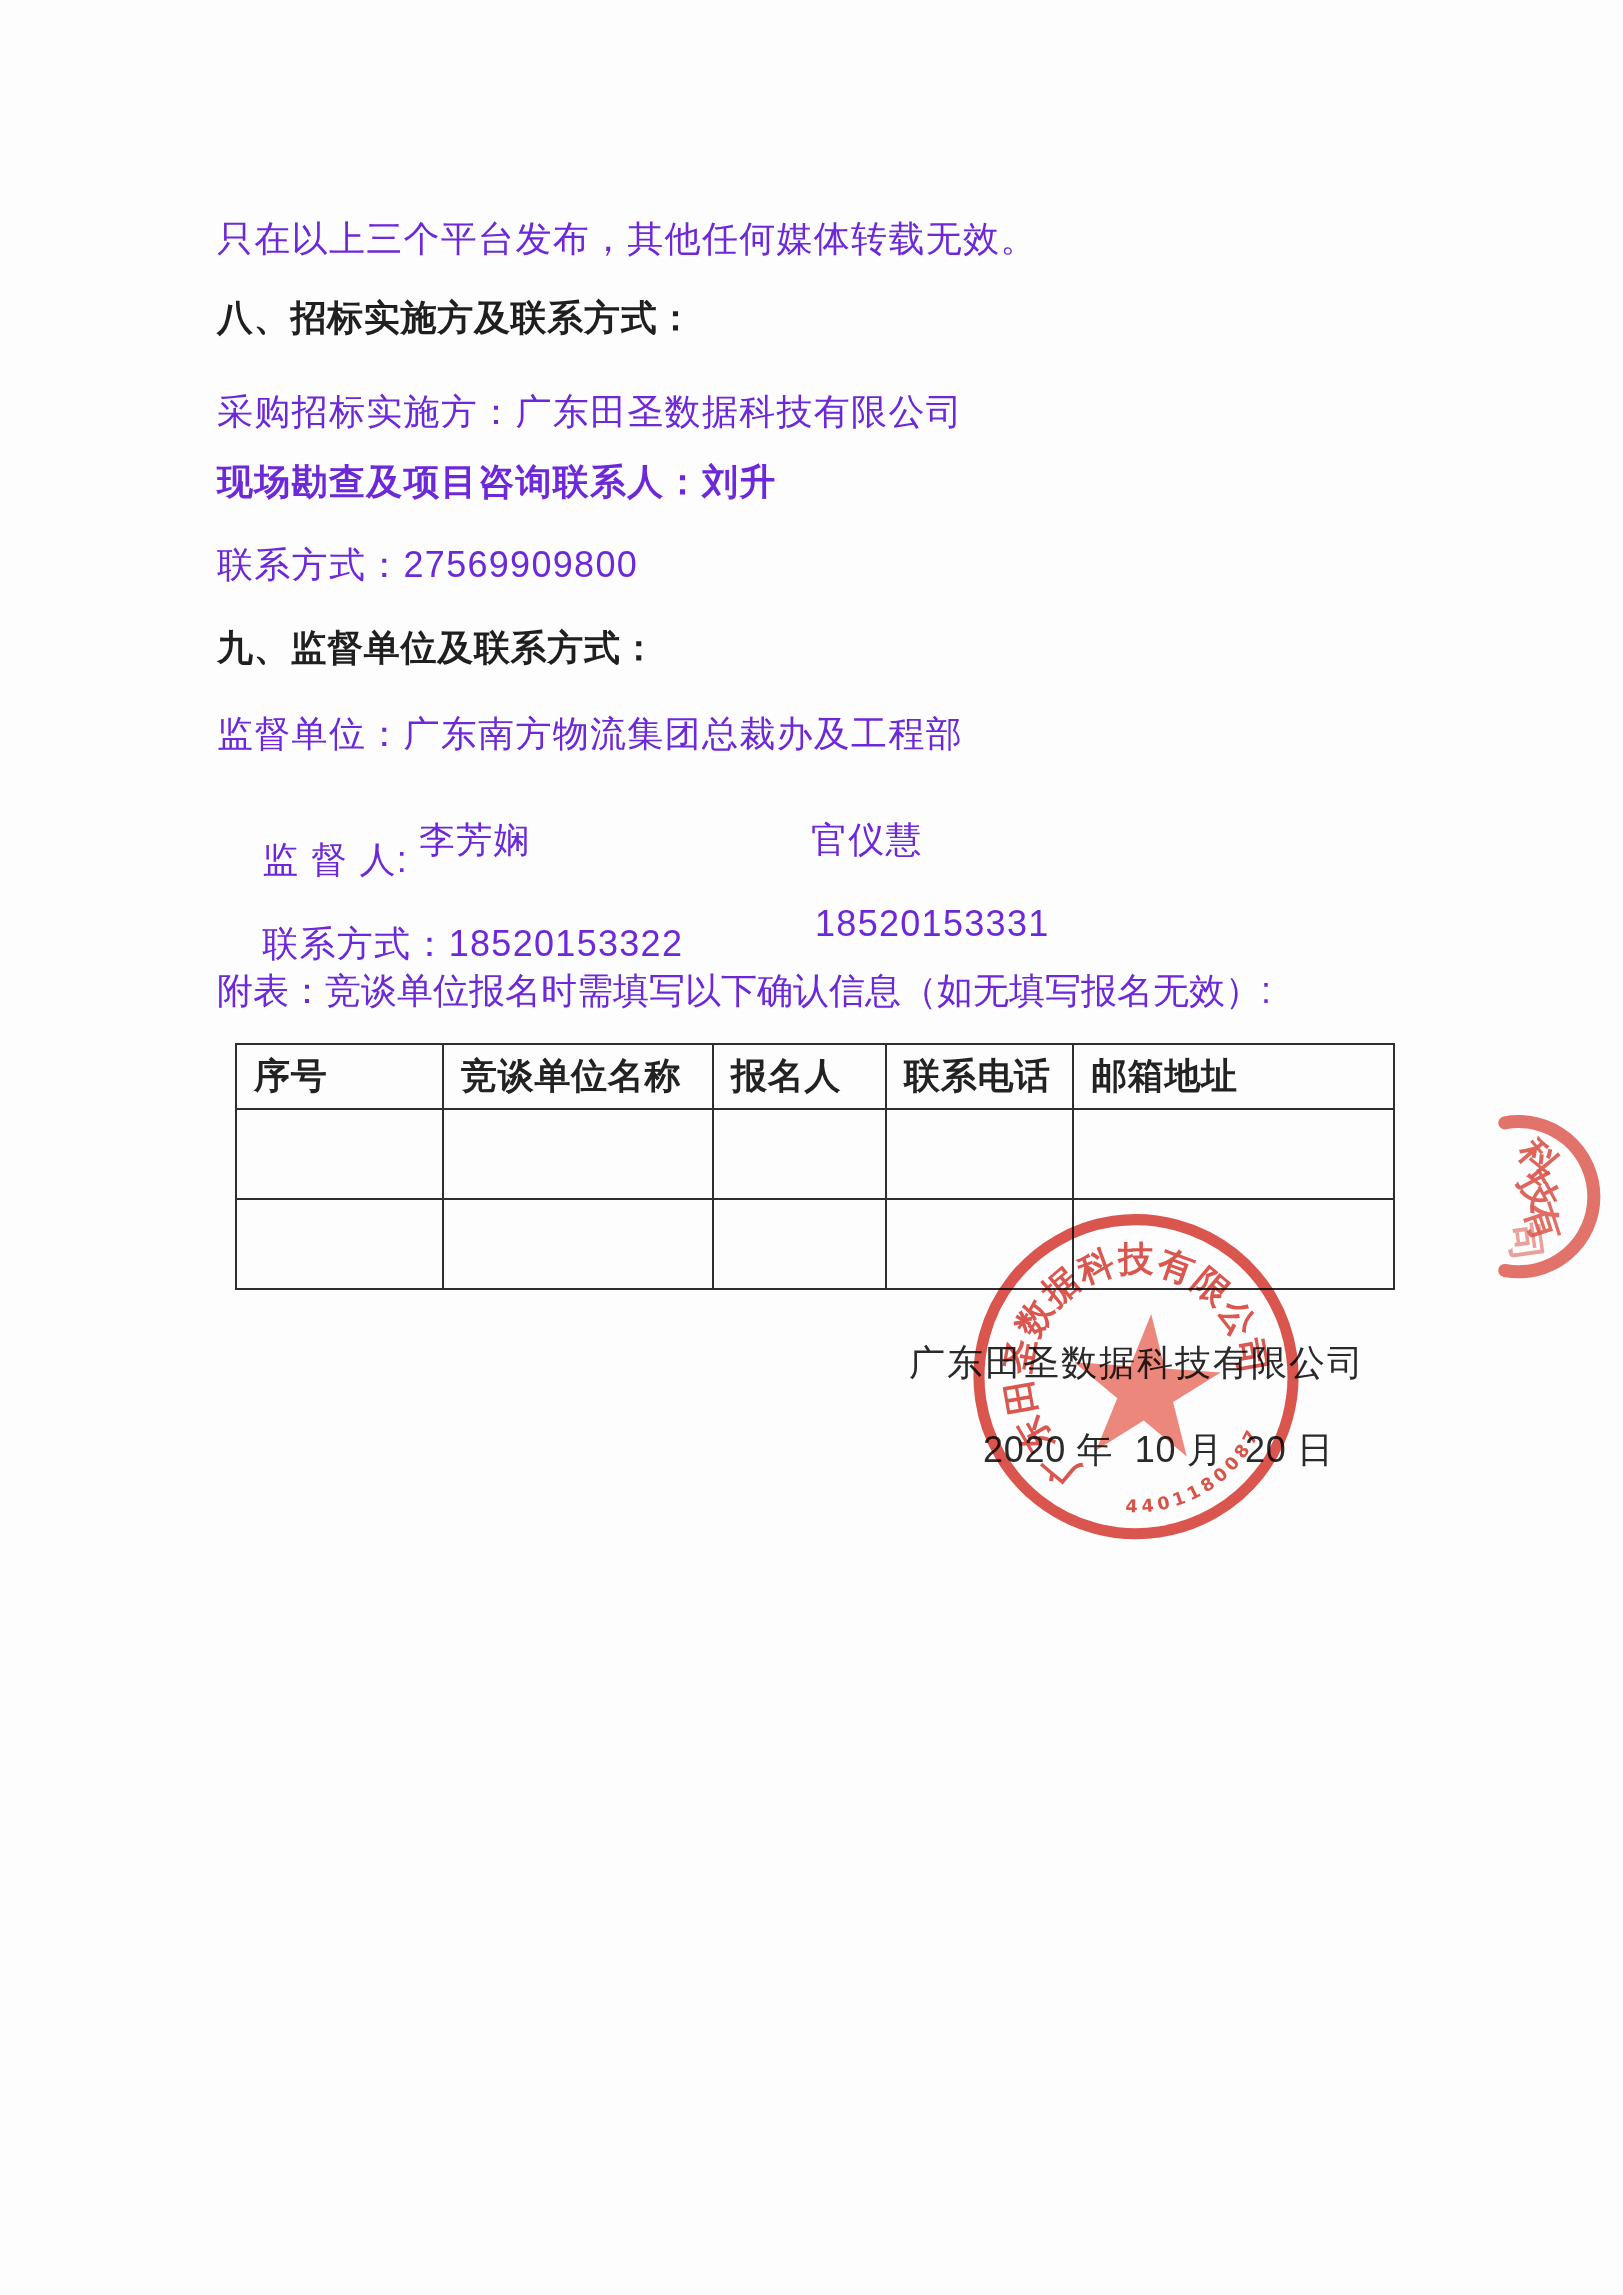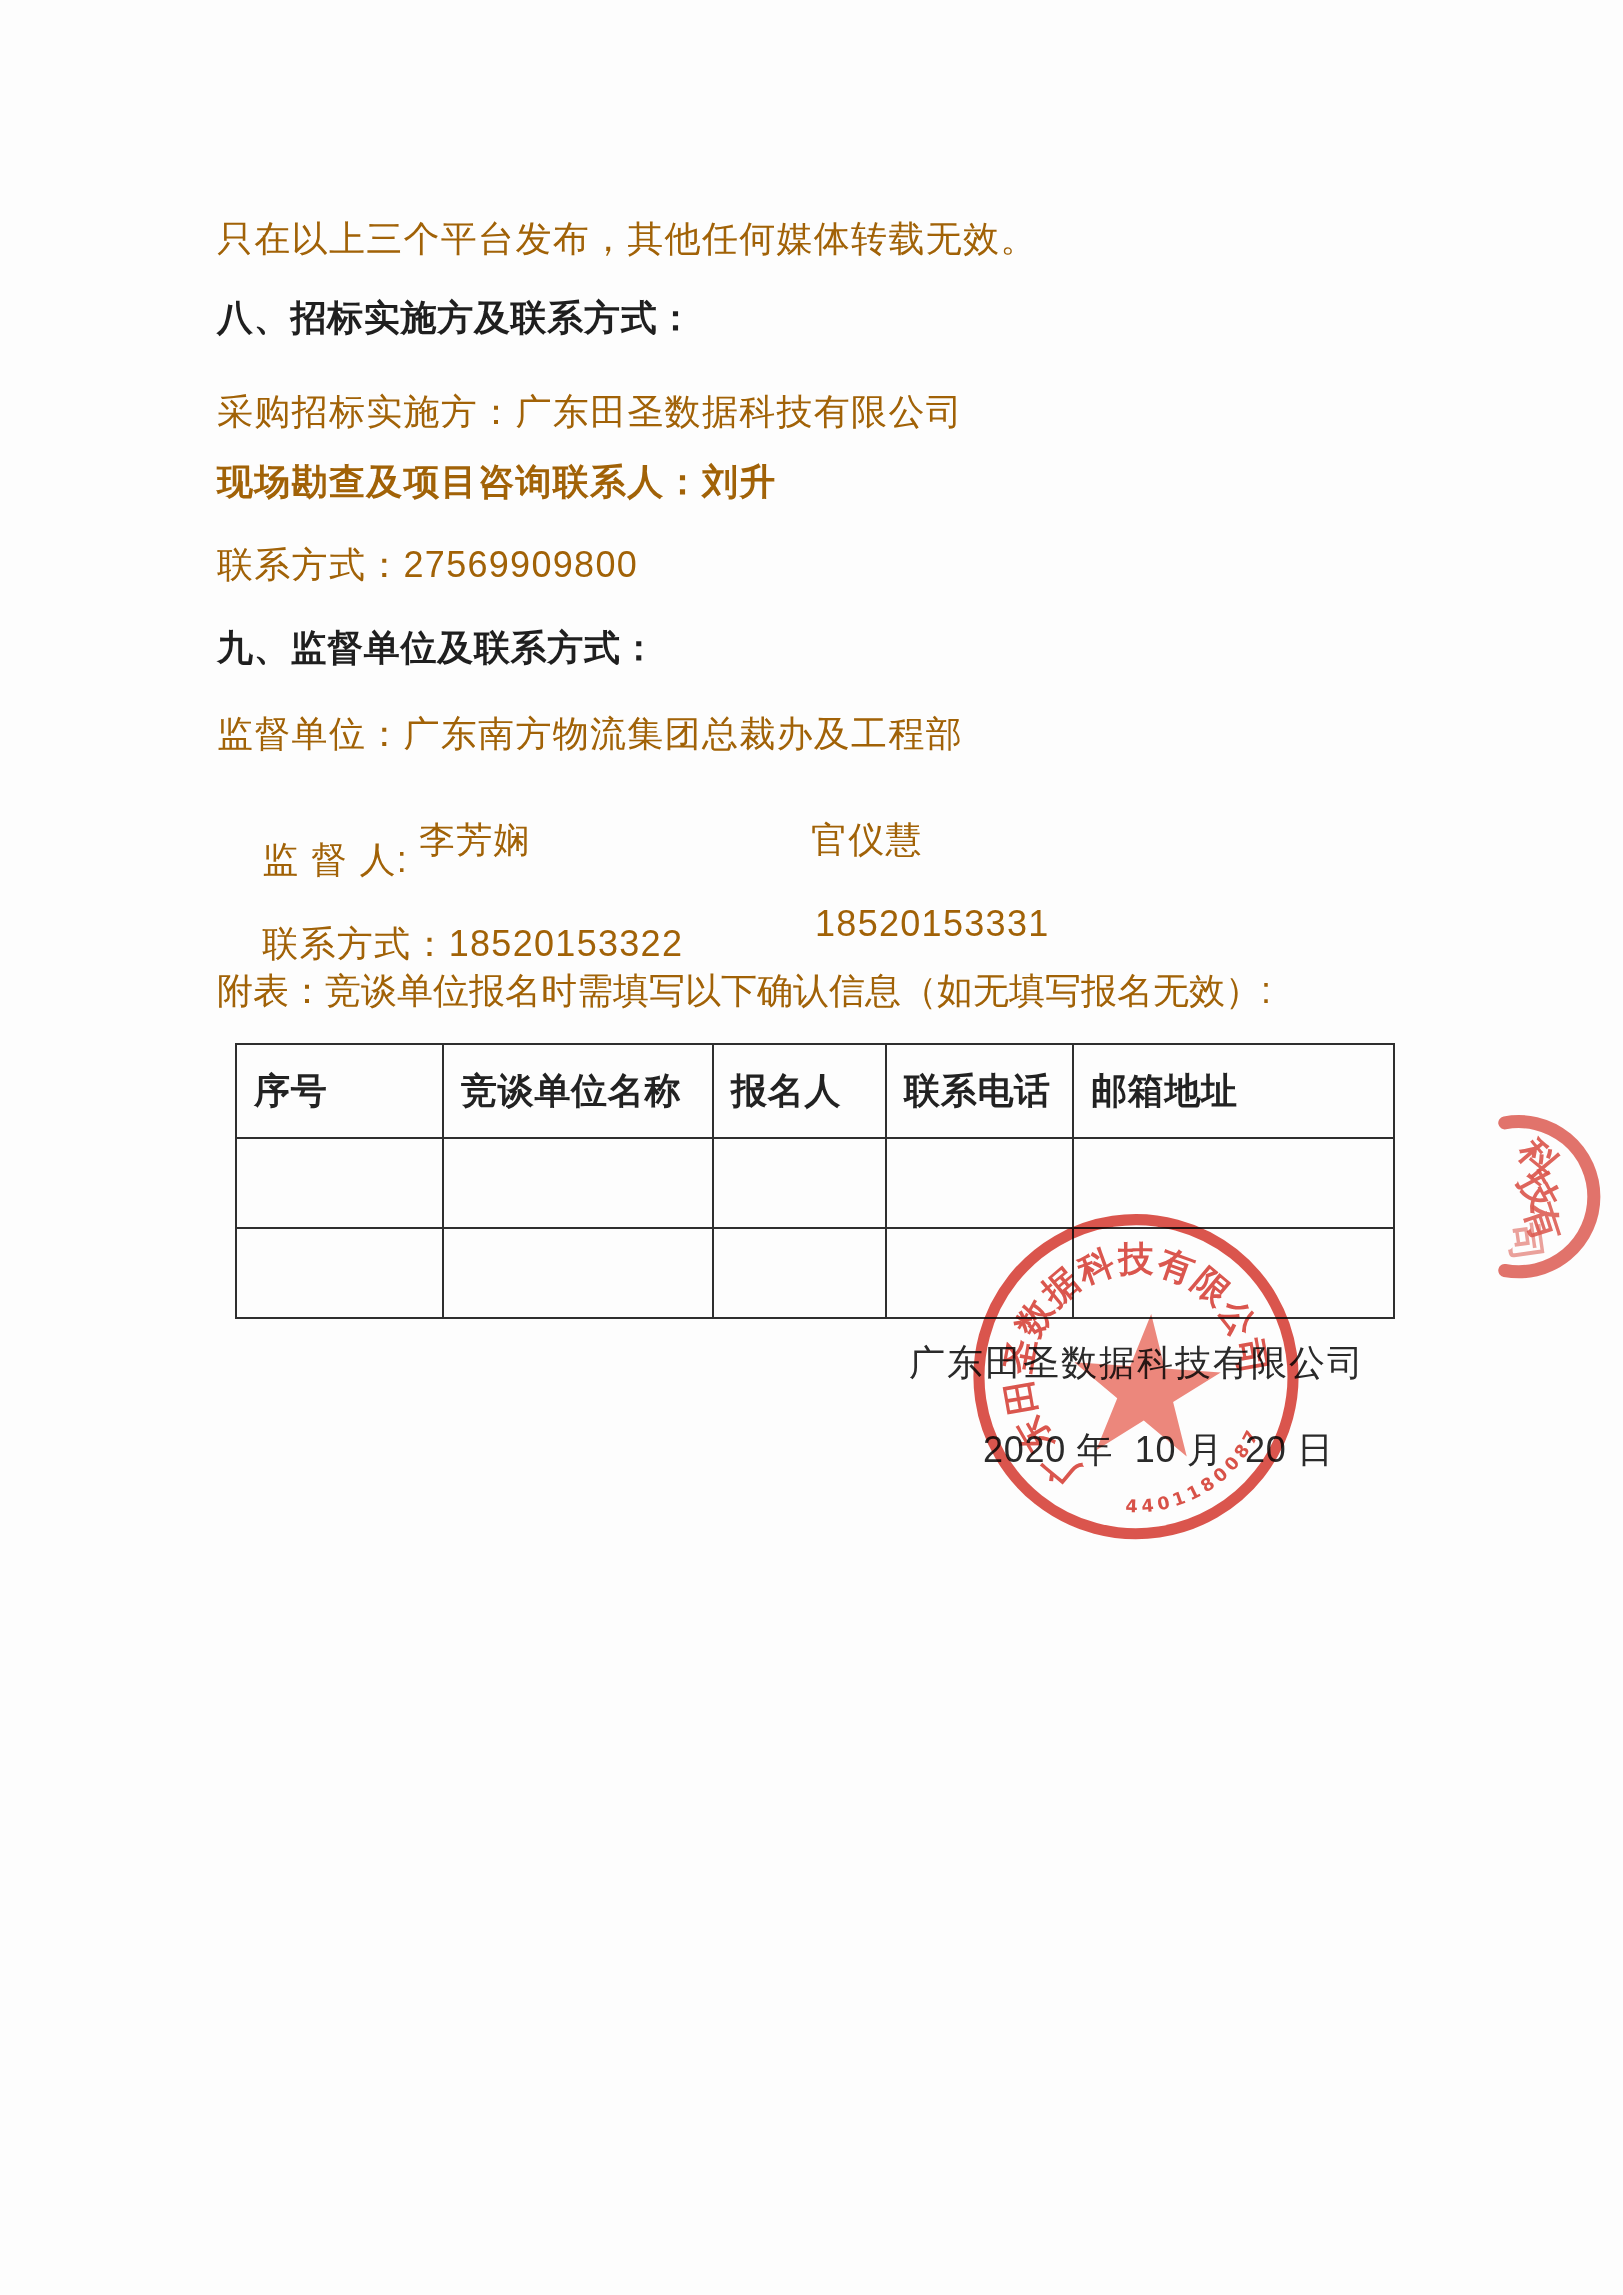--- a/index.html
+++ b/index.html
@@ -12,21 +12,21 @@
     font-family:"Liberation Sans","DejaVu Sans",sans-serif;
     color:#262626;
   }
   .line {
     position:absolute;
     left:217px;
     font-size:36px;
     line-height:1;
     letter-spacing:1.3px;
     white-space:pre;
-    color:#a16207;
+    color:#6d28d9;
   }
   .line.heading { font-weight:bold; letter-spacing:0.7px; color:#1f1f1f; }
   .line.tight { letter-spacing:0; }
   .abs-span { position:absolute; top:16px; white-space:pre; }
   .reg-table {
     position:absolute;
     left:235px; top:1043px;
     border-collapse:collapse;
     table-layout:fixed;
   }
@@ -105,21 +105,21 @@
 
   <table class="reg-table">
     <colgroup>
       <col style="width:207px;">
         <col style="width:270px;">
         <col style="width:173px;">
       <col style="width:187px;">
         <col style="width:321px;">
     </colgroup>
     <tbody>
-        <tr style="height:94px;">
+        <tr style="height:65px;">
       <th>序号</th>
       <th>竞谈单位名称</th>
       <th>报名人</th>
       <th>联系电话</th>
       <th>邮箱地址</th>
     </tr>
     <tr style="height:90px;">
       <td></td>
       <td></td>
       <td></td>

